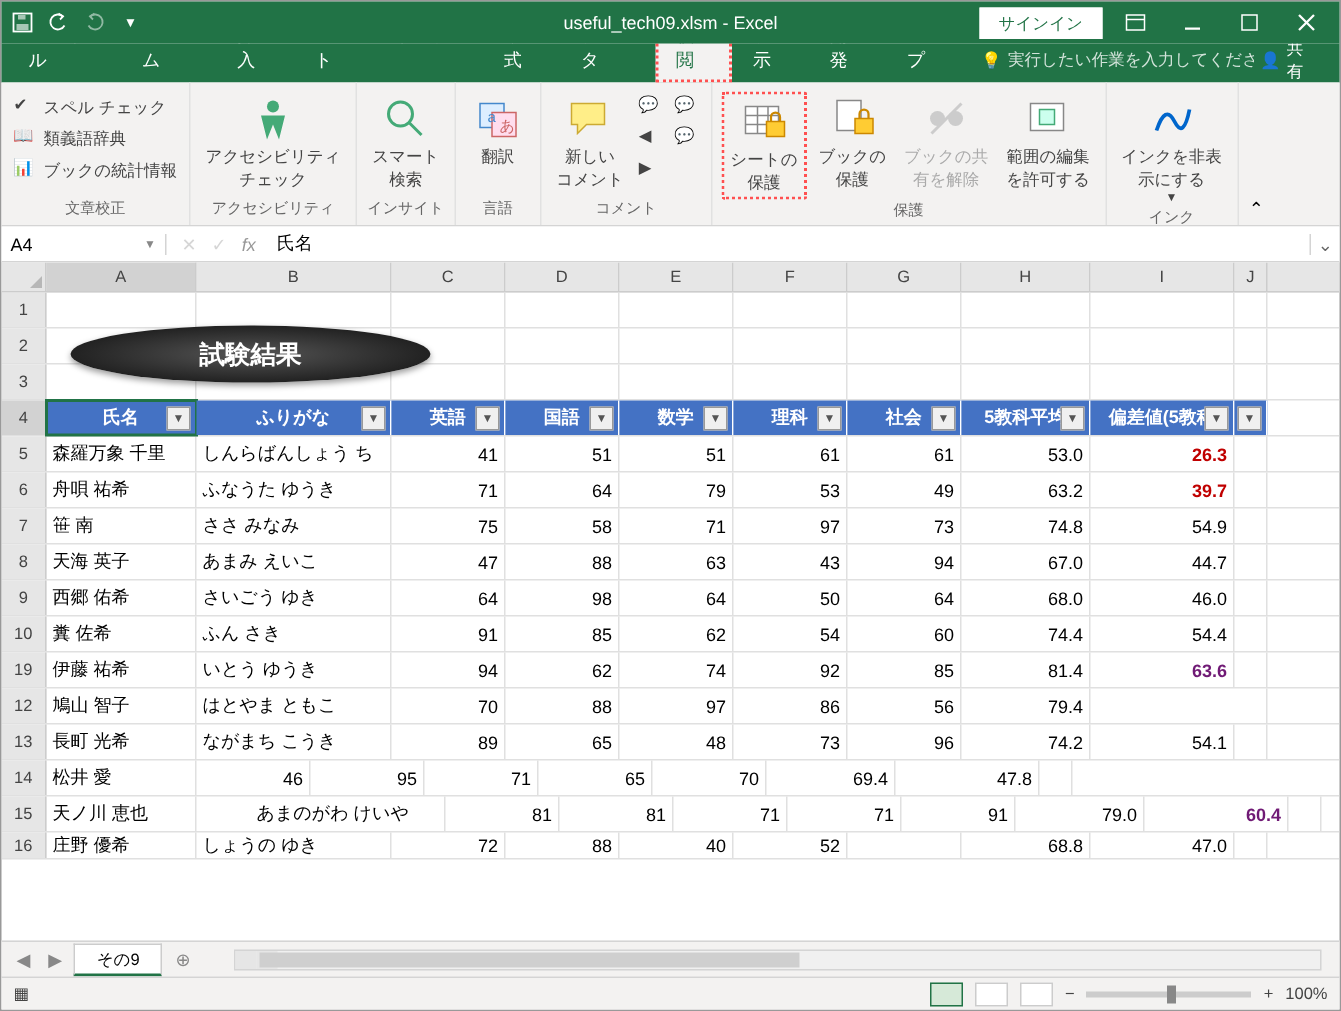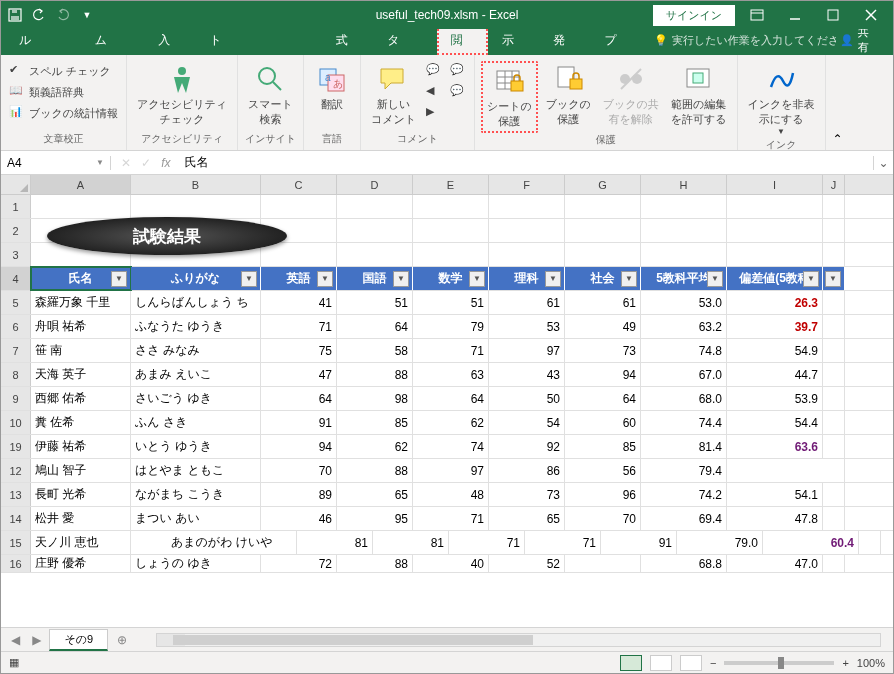--- a/index.html
+++ b/index.html
@@ -449,21 +449,21 @@
         <div class="row">
           <div class="row-h">9</div>
           <div class="cell" style="width: 100px;">西郷 佑希</div>
           <div class="cell" style="width: 130px;">さいごう ゆき</div>
           <div class="cell num" style="width: 76px;">64</div>
           <div class="cell num" style="width: 76px;">98</div>
           <div class="cell num" style="width: 76px;">64</div>
           <div class="cell num" style="width: 76px;">50</div>
           <div class="cell num" style="width: 76px;">64</div>
           <div class="cell num" style="width: 86px;">68.0</div>
-          <div class="cell num " style="width: 96px;">53.9</div>
+          <div class="cell num " style="width: 96px;">46.0</div>
           <div class="cell" style="width: 22px;"></div>
         </div>
         <div class="row">
           <div class="row-h">10</div>
           <div class="cell" style="width: 100px;">糞 佐希</div>
           <div class="cell" style="width: 130px;">ふん さき</div>
           <div class="cell num" style="width: 76px;">91</div>
           <div class="cell num" style="width: 76px;">85</div>
           <div class="cell num" style="width: 76px;">62</div>
           <div class="cell num" style="width: 76px;">54</div>
@@ -507,21 +507,20 @@
           <div class="cell num" style="width: 76px;">48</div>
           <div class="cell num" style="width: 76px;">73</div>
           <div class="cell num" style="width: 76px;">96</div>
           <div class="cell num" style="width: 86px;">74.2</div>
           <div class="cell num " style="width: 96px;">54.1</div>
           <div class="cell" style="width: 22px;"></div>
         </div>
         <div class="row">
           <div class="row-h">14</div>
           <div class="cell" style="width: 100px;">松井 愛</div>
-          <div class="cell" style="width: 130px;">まつい あい</div>
           <div class="cell num" style="width: 76px;">46</div>
           <div class="cell num" style="width: 76px;">95</div>
           <div class="cell num" style="width: 76px;">71</div>
           <div class="cell num" style="width: 76px;">65</div>
           <div class="cell num" style="width: 76px;">70</div>
           <div class="cell num" style="width: 86px;">69.4</div>
           <div class="cell num " style="width: 96px;">47.8</div>
           <div class="cell" style="width: 22px;"></div>
         </div>
         <div class="row">

